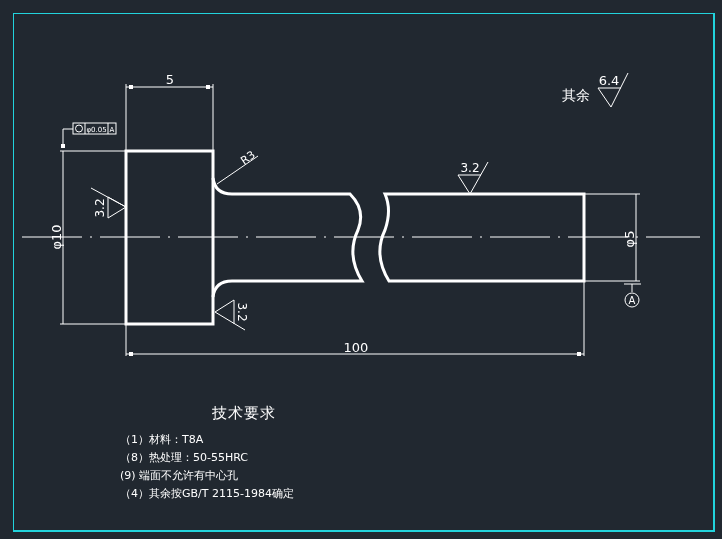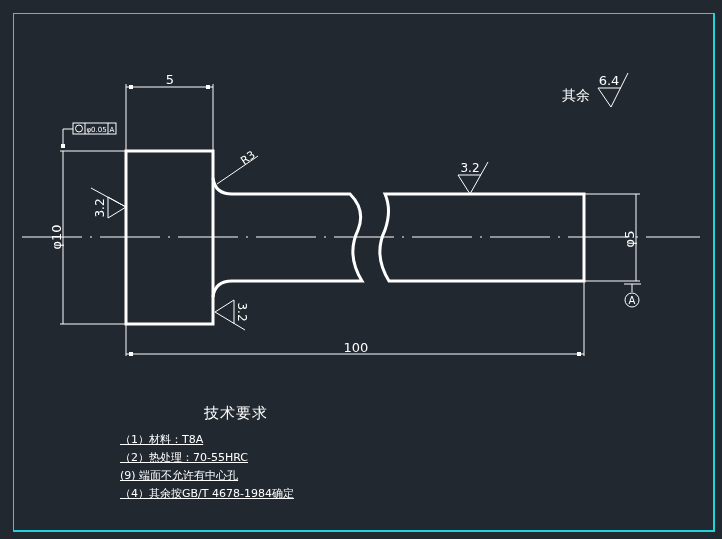--- a/index.html
+++ b/index.html
@@ -4,22 +4,22 @@
 <style>
   html, body { margin: 0; padding: 0; background: #212830; }
   body { width: 722px; height: 539px; overflow: hidden; position: relative; font-family: "DejaVu Sans", sans-serif; }
   #canvas { position: absolute; left: 0; top: 0; width: 722px; height: 539px; background: #212830; }
   #frame { position: absolute; left: 13px; top: 13px; width: 702px; height: 519px; border: 1px solid #22d3dc; border-right-width: 2px; border-bottom-width: 2px; box-sizing: border-box; }
   svg text { fill: #ffffff; font-family: "DejaVu Sans", sans-serif; }
   .thick { stroke: #ffffff; stroke-width: 3; fill: none; }
   .thin { stroke: #ffffff; stroke-width: 1; fill: none; }
   .center { stroke: #ffffff; stroke-width: 1; fill: none; stroke-dasharray: 60 8 2 8; }
   .notes { position: absolute; left: 120px; top: 404px; color: #ffffff; }
-  .notes .title { position: absolute; left: 84px; top: 0; font-size: 15px; white-space: nowrap; letter-spacing: 1px; }
-  .notes .item { position: absolute; left: 0; font-size: 11px; white-space: nowrap; text-decoration: underline; }
+  .notes .title { position: absolute; left: 92px; top: 0; font-size: 15px; white-space: nowrap; letter-spacing: 1px; }
+  .notes .item { position: absolute; left: 0; font-size: 11px; white-space: nowrap; }
 </style>
 </head>
 <body>
 
 <div id="canvas">
   <div id="frame"></div>
 
   <svg width="722" height="539" style="position:absolute;left:0;top:0;">
 
     <line class="center" x1="22" y1="237" x2="700" y2="237"></line>
@@ -85,17 +85,17 @@
     <line class="thin" x1="85" y1="123" x2="85" y2="134"></line>
     <line class="thin" x1="108" y1="123" x2="108" y2="134"></line>
     <circle class="thin" cx="79" cy="128.5" r="3.5"></circle>
     <text x="96.5" y="132" font-size="7" text-anchor="middle">φ0.05</text>
     <text x="112" y="132" font-size="7" text-anchor="middle">A</text>
   </svg>
 
   <div class="notes">
     <div class="title">技术要求</div>
     <div class="item" style="top:28px">（1）材料：T8A</div>
-    <div class="item" style="top:46px">（2）热处理：70-55HRC</div>
+    <div class="item" style="top:46px">（8）热处理：50-55HRC</div>
     <div class="item" style="top:64px">(9) 端面不允许有中心孔</div>
-    <div class="item" style="top:82px">（4）其余按GB/T 4678-1984确定</div>
+    <div class="item" style="top:82px">（4）其余按GB/T 2115-1984确定</div>
   </div>
 </div>
 
 </body></html>

